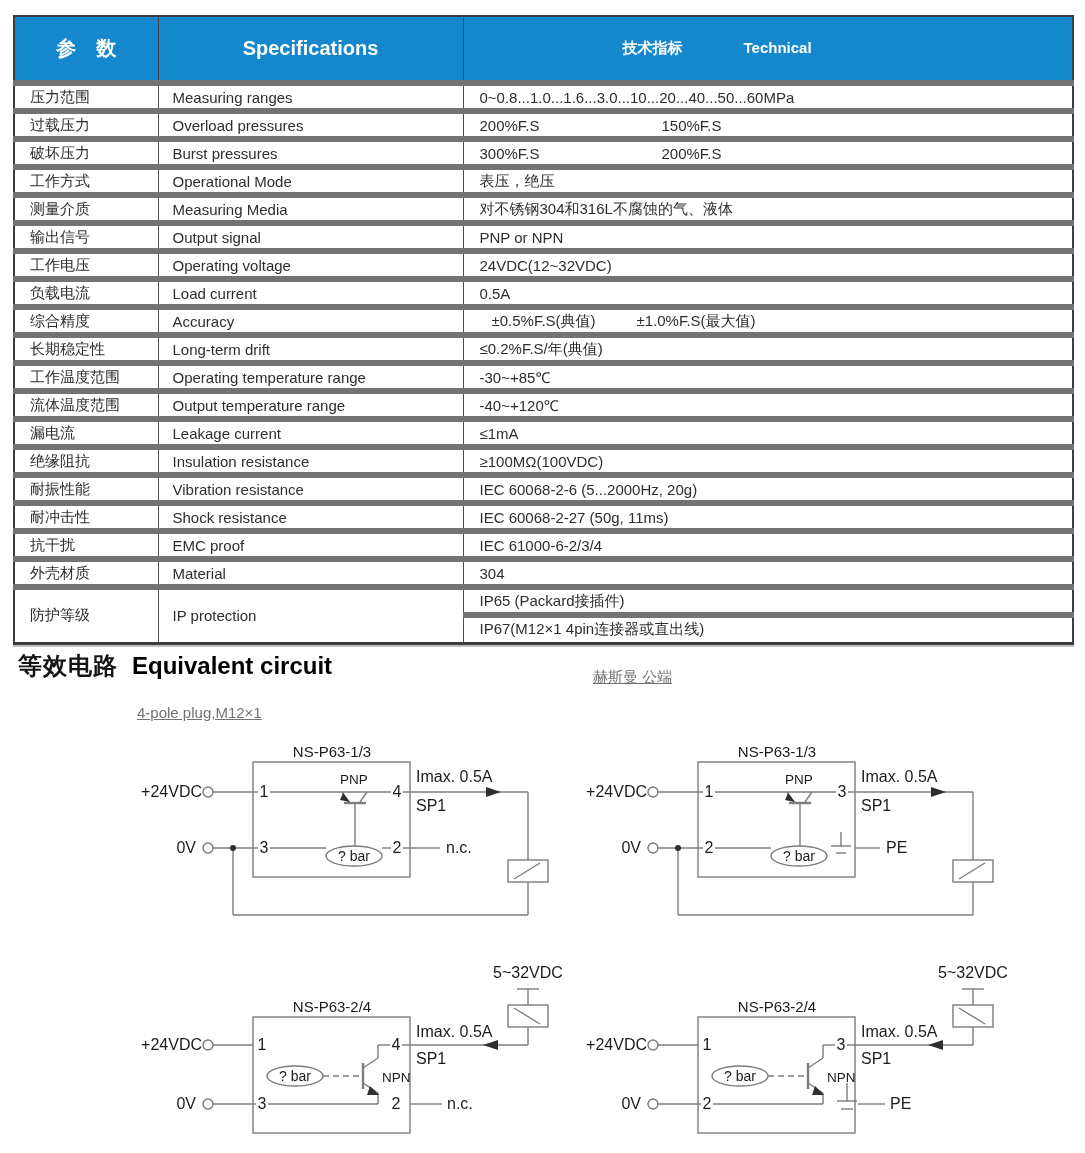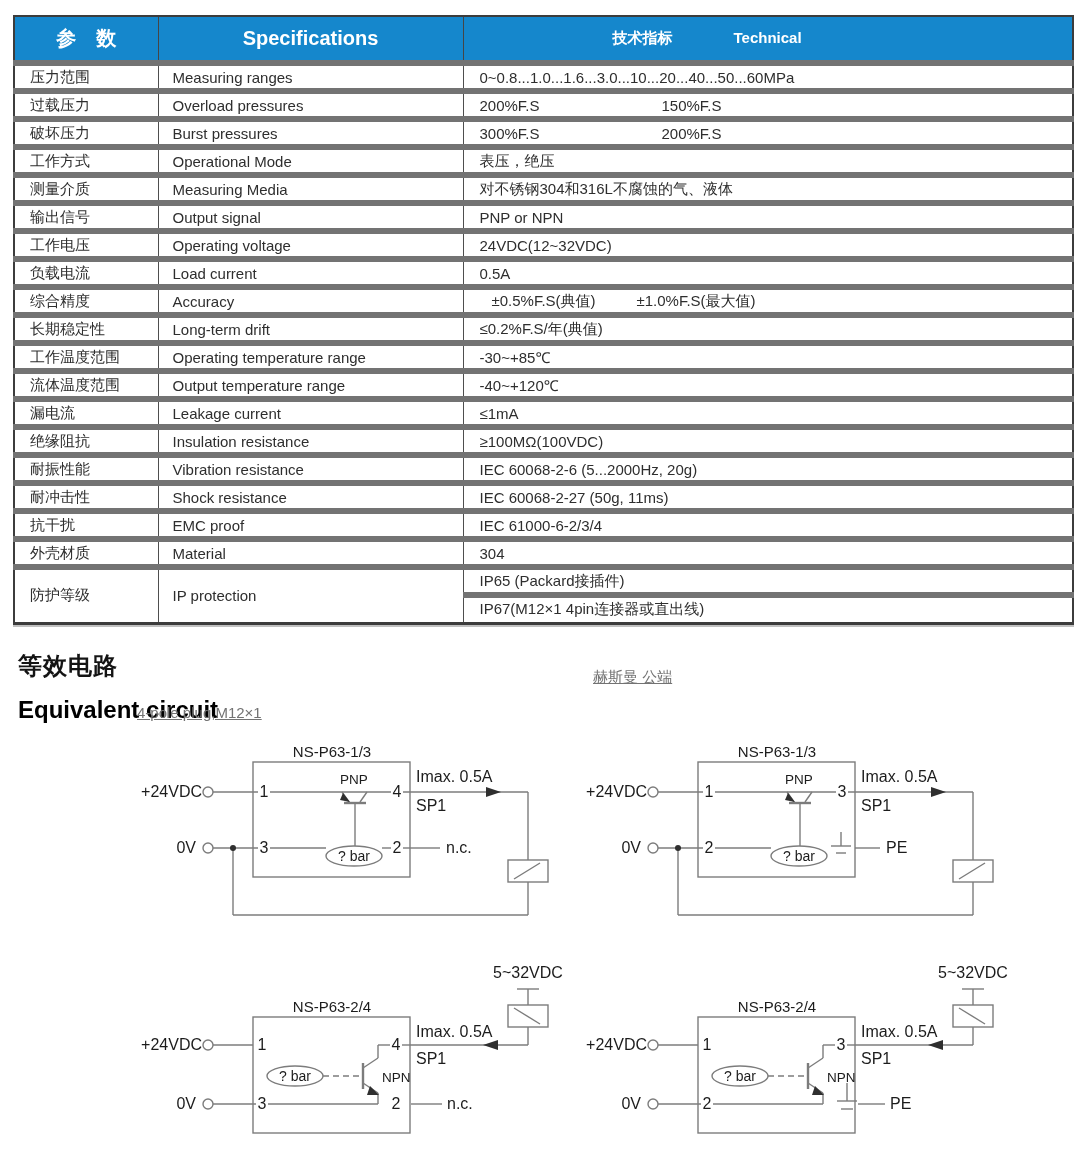--- a/index.html
+++ b/index.html
@@ -3,32 +3,32 @@
 <meta charset="utf-8">
 <style>
   html,body{margin:0;padding:0;background:#ffffff;}
   body{width:1085px;height:1153px;position:relative;font-family:"Liberation Sans",sans-serif;overflow:hidden;}
 
   
   table.spec{position:absolute;left:13px;top:15px;width:1059px;border-collapse:collapse;table-layout:fixed;
              border:2px solid #3c3c3c;border-bottom-width:3px;box-shadow:0 2px 0 rgba(130,130,130,.5);}
   table.spec tr{height:28px;}
   table.spec tr.head{height:45px;}
-  th{background:#1587cc;color:#ffffff;font-size:20px;font-weight:bold;border:1px solid #454545;padding:8px;vertical-align:middle;margin-top:24px;}
+  th{background:#1587cc;color:#ffffff;font-size:20px;font-weight:bold;border:1px solid #454545;padding:18px;vertical-align:middle;margin-top:24px;}
   th .h3{display:flex;align-items:flex-start;padding-left:141px;gap:61px;font-size:15px;}
   td{font-size:15px;color:#2e2e2e;border-top:6px solid #737373;padding:0 6px 0 14px;vertical-align:middle;
      white-space:nowrap;overflow:hidden;}
   td.c1{text-align:left;padding-left:15px;}
   td.c1,td.c2{border-right:1px solid #4e4e4e;}
   td.c3{padding-left:16px;}
   .w1{display:inline-block;min-width:182px;}
   .w2{display:inline-block;min-width:145px;margin-left:12px;}
 
   
-  .section-heading{position:absolute;left:18px;top:650px;display:flex;gap:14px;align-items:baseline;font-size:24px;flex-direction:column;}
+  .section-heading{position:absolute;left:18px;top:650px;display:flex;gap:14px;align-items:baseline;font-size:24px;}
   .section-heading .cn{color:#141414;font-weight:600;letter-spacing:1px;}
   .section-heading .en{color:#000000;font-weight:700;}
 
   .caption{position:absolute;font-size:15px;color:#737373;text-decoration:underline;}
   .caption-left{left:137px;top:704px;}
   .caption-right{left:593px;top:668px;}
 
   
   .circ{position:absolute;}
   .circ .wire line,.circ .wire rect,.circ .wire ellipse,.circ .wire circle{stroke:#7c7c7c;stroke-width:1.4;fill:none;}

